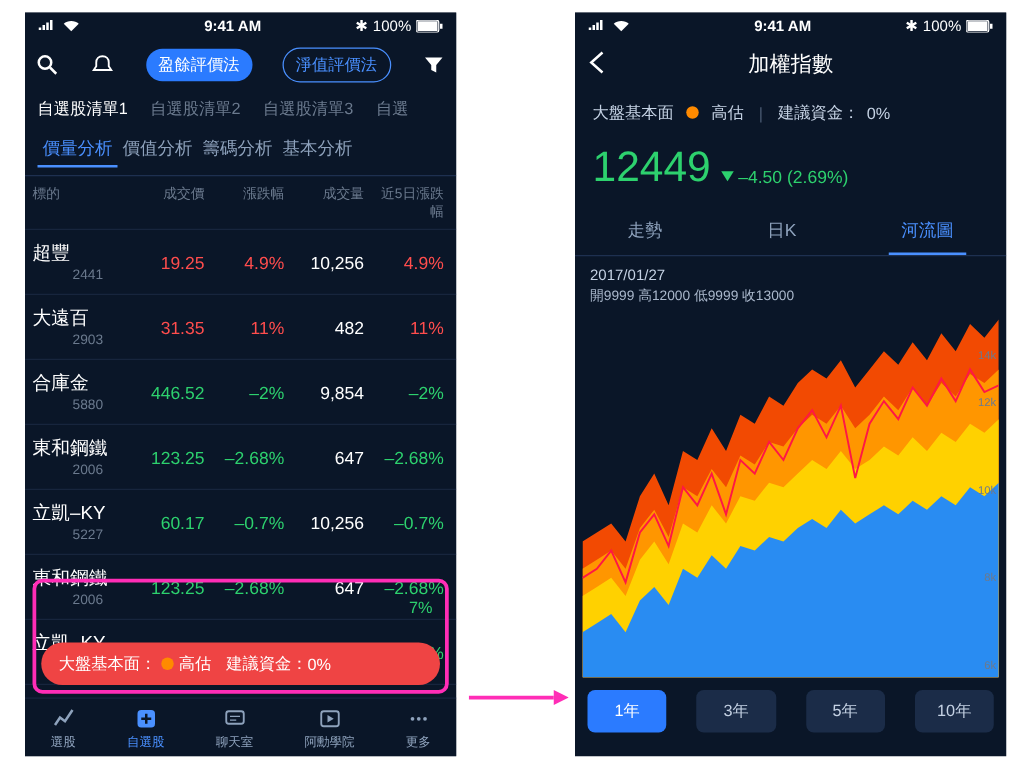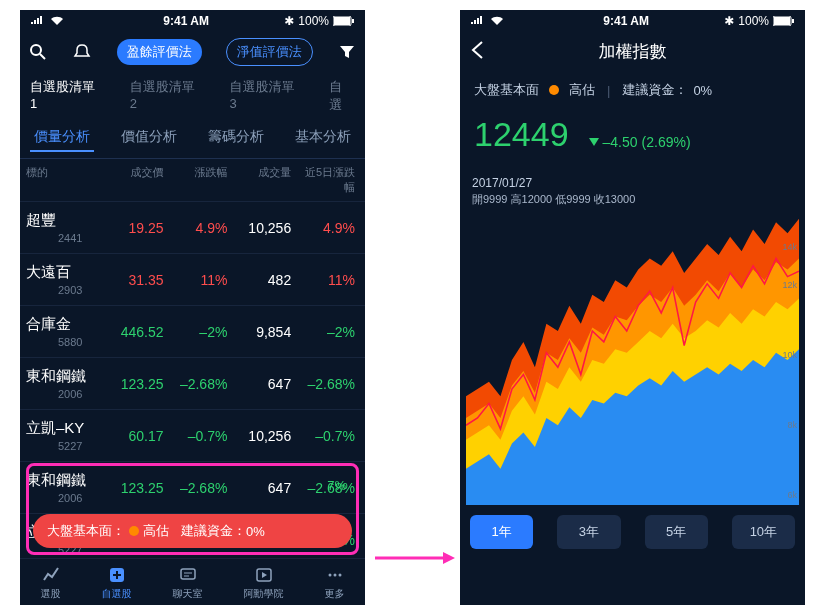--- a/index.html
+++ b/index.html
@@ -47,31 +47,30 @@
     padding: 4px 10px;
     font-size: 13px;
     white-space: nowrap;
   }
   .pill-active { background: #2b7bff; color: #fff; }
   .pill-outline { border: 1px solid #4a90ff; color: #4a90ff; }
 
   
   .wl-tabs {
     display: flex;
-    gap: 28px;
+    gap: 18px;
     padding: 6px 10px;
     font-size: 13px;
     color: #6b7a8e;
   }
   .wl-tab.active { color: #fff; }
 
   
   .an-tabs {
     display: flex;
-    justify-content: space-between;
     padding: 4px 10px 6px 10px;
     font-size: 14px;
     border-bottom: 1px solid #1e3050;
   }
   .an-tab { color: #8ea2bc; padding: 4px 4px; }
   .an-tab.active { color: #4a90ff; border-bottom: 2px solid #4a90ff; }
 
   
   .tbl-head {
     display: flex;
@@ -173,21 +172,21 @@
     color: #c5d2e4;
     gap: 6px;
   }
   .fund-sep { color: #4a5a72; margin: 0 6px; }
 
   
   .idx-val {
     padding: 6px 14px 14px 14px;
     display: flex;
     align-items: baseline;
-    gap: 20px;
+    gap: 8px;
   }
   .idx-big { color: #2dd16e; font-size: 34px; font-weight: 500; }
   .idx-chg {
     color: #2dd16e; font-size: 14px; display: flex; align-items: center; gap: 4px;
   }
   .tri-down {
     width: 0; height: 0; border-left: 5px solid transparent;
     border-right: 5px solid transparent; border-top: 8px solid #2dd16e;
   }
 
@@ -490,20 +489,25 @@
 
   <div class="idx-val">
     <span class="idx-big">12449</span>
     <span class="idx-chg">
       <span class="tri-down"></span>
       <span>–4.50</span>
         <span>(2.69%)</span>
     </span>
   </div>
 
+  <div class="chart-tabs" id="chart-tabs">
+      <div class="chart-tab">走勢</div>
+      <div class="chart-tab">日K</div>
+      <div class="chart-tab active">河流圖</div>
+    </div>
 
   <div class="ohlc">
     <div class="dt">2017/01/27</div>
     <div class="vals">開9999  高12000  低9999 收13000</div>
   </div>
 
   <div class="chart-area">
     <svg id="chart-svg" viewBox="0 0 320 280" preserveAspectRatio="none">
         <path d="M0,175 L11.03448275862069,168 L22.06896551724138,161 L33.10344827586207,175 L44.13793103448276,140 L55.17241379310345,122.5 L66.20689655172414,147 L77.24137931034483,105 L88.27586206896552,112 L99.3103448275862,87.5 L110.3448275862069,105 L121.37931034482759,77 L132.41379310344828,84 L143.44827586206895,63 L154.48275862068965,70 L165.51724137931035,52.5 L176.55172413793105,42 L187.58620689655172,49 L198.6206896551724,35 L209.65517241379308,56 L220.6896551724138,42 L231.72413793103448,28 L242.75862068965517,38.5 L253.79310344827587,21 L264.82758620689657,35 L275.8620689655172,14 L286.8965517241379,28 L297.9310344827586,7 L308.9655172413793,17.5 L320,3.5 L320,280 L0,280 Z" fill="#ff4d00" opacity="0.95"></path>
         <path d="M0,196 L11.03448275862069,189 L22.06896551724138,182 L33.10344827586207,196 L44.13793103448276,164.5 L55.17241379310345,150.5 L66.20689655172414,171.5 L77.24137931034483,133 L88.27586206896552,140 L99.3103448275862,119 L110.3448275862069,133 L121.37931034482759,108.5 L132.41379310344828,115.5 L143.44827586206895,98 L154.48275862068965,101.5 L165.51724137931035,87.5 L176.55172413793105,77 L187.58620689655172,84 L198.6206896551724,70 L209.65517241379308,87.5 L220.6896551724138,77 L231.72413793103448,63 L242.75862068965517,73.5 L253.79310344827587,56 L264.82758620689657,70 L275.8620689655172,52.5 L286.8965517241379,63 L297.9310344827586,45.5 L308.9655172413793,52.5 L320,42 L320,280 L0,280 Z" fill="#ff9a00" opacity="0.95"></path>

